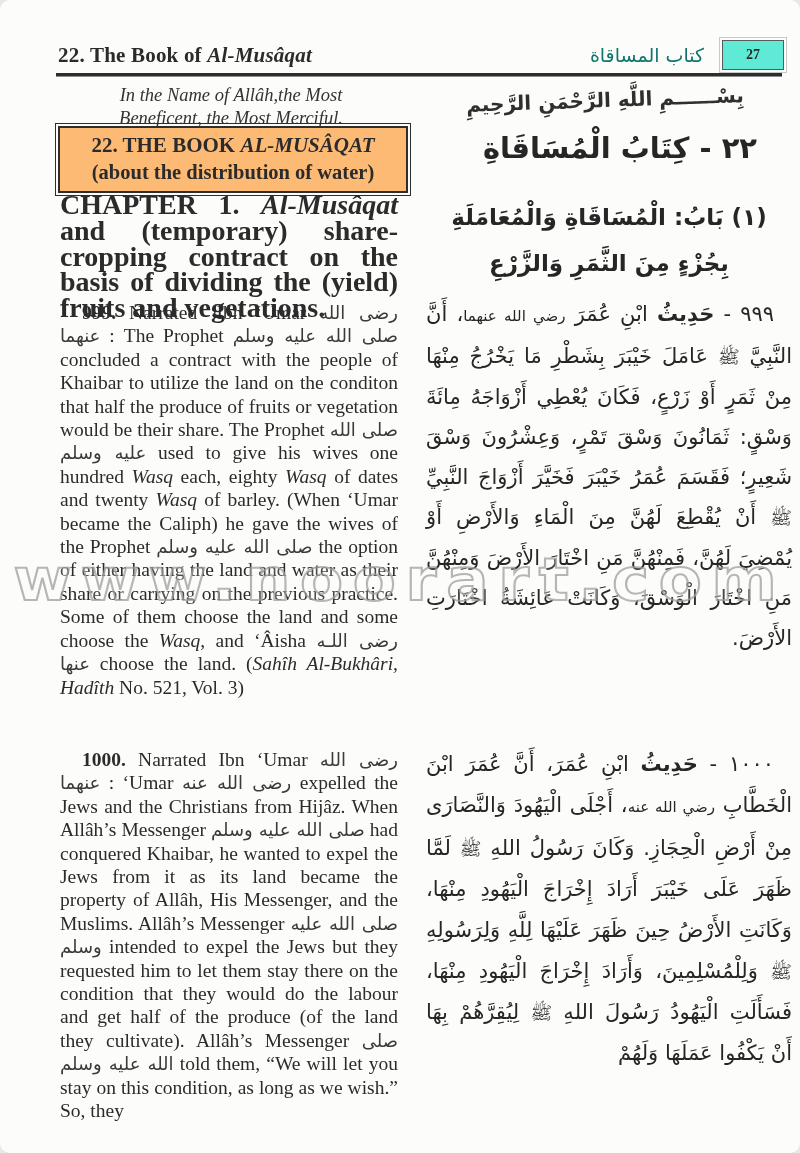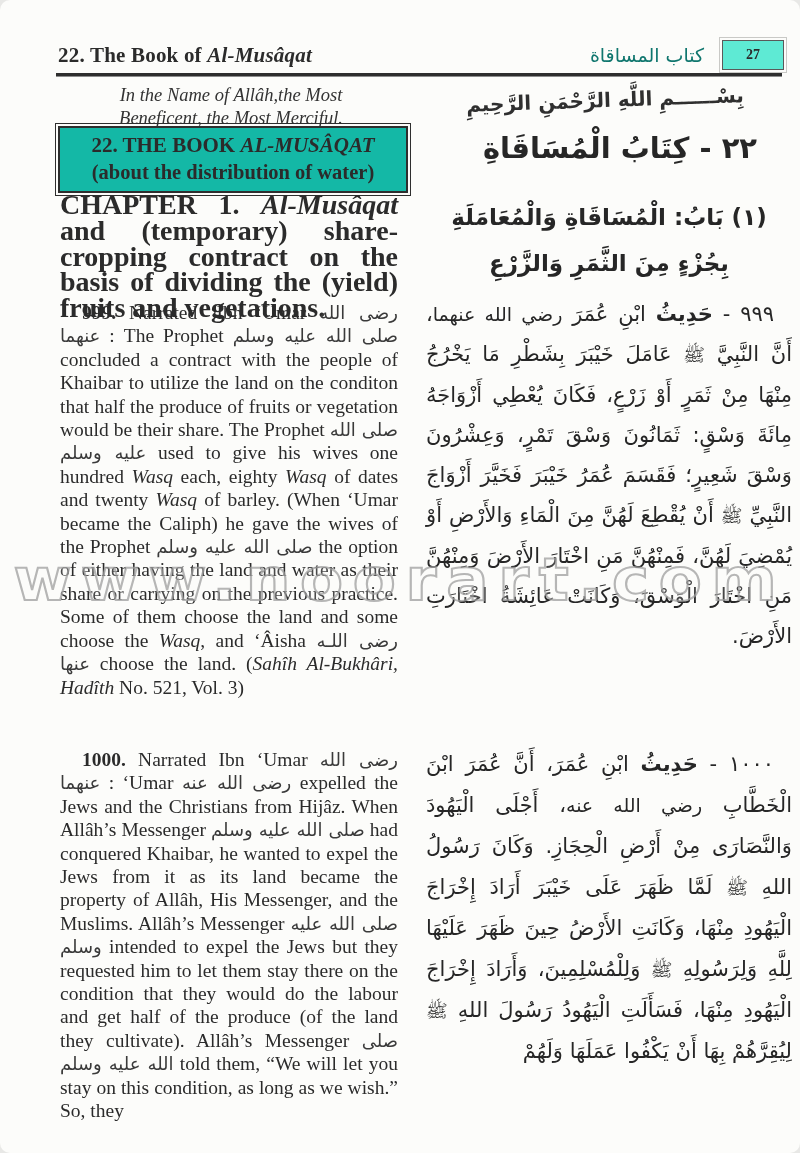--- a/index.html
+++ b/index.html
@@ -24,21 +24,21 @@
     background:#2e2e2e; border-bottom:1px solid #8d8d8d; }
   
   .basmala-en { position:absolute; top:84px; left:70px; width:322px; text-align:center;
     font-style:italic; font-size:18.5px; line-height:23px; color:#333; }
   .basmala-ar { position:absolute; top:88px; left:440px; width:330px; text-align:center;
     font-family:"DejaVu Sans",sans-serif; font-weight:bold; font-size:20px; color:#2f2f2f;
     direction:rtl; transform:rotate(-2deg); }
   
   .book-box { position:absolute; top:126px; left:58px; width:350px;
     border:2.5px solid #2e2e2e; outline:1px solid #2e2e2e; outline-offset:2px;
-    padding:4px 0 6px; text-align:center; background:#14b8a6; }
+    padding:4px 0 6px; text-align:center; background:#fdba74; }
   .book-box .l1 { font-size:21px; font-weight:bold; line-height:27px; }
   .book-box .l1 .it { font-style:italic; }
   .book-box .l2 { font-size:20.5px; font-weight:bold; line-height:26px; }
   .book-title-ar { position:absolute; top:131px; left:455px; width:330px; text-align:center;
     font-family:"DejaVu Sans",sans-serif; font-weight:bold; font-size:29px; color:#262626;
     direction:rtl; }
   
   .col-en { position:absolute; left:60px; width:338px; }
   .col-ar { position:absolute; left:426px; width:366px; direction:rtl; }
   .chapter { top:192px; font-size:28px; font-weight:bold; line-height:25.8px;
@@ -52,21 +52,21 @@
     text-align:justify; text-indent:18px; color:#262626; }
   .h999-ar { top:294px; }
   .h1000-ar { top:744px; line-height:41px; }
   
   .seg-n {}
   .seg-b { font-weight:bold; }
   .seg-i { font-style:italic; }
   .seg-bi { font-weight:bold; font-style:italic; }
   .seg-ar { font-family:"DejaVu Sans",sans-serif; font-size:18px; color:#3a3a3a;
     letter-spacing:0; }
-  .seg-sm { font-size:19px; }
+  .seg-sm { font-size:15px; }
   .seg-saw { font-size:18px; }
   
   .watermark { position:absolute; top:546px; left:0; width:800px; height:62px;
     font-family:"DejaVu Sans",sans-serif; font-weight:bold; font-size:58px;
     letter-spacing:9px; text-align:center; white-space:nowrap;
     color:rgba(255,255,255,0.15); -webkit-text-stroke:2px rgba(158,158,158,0.75);
     transform:scaleX(1.08); transform-origin:center; pointer-events:none; z-index:5; }
 </style>
 </head>
 <body>

